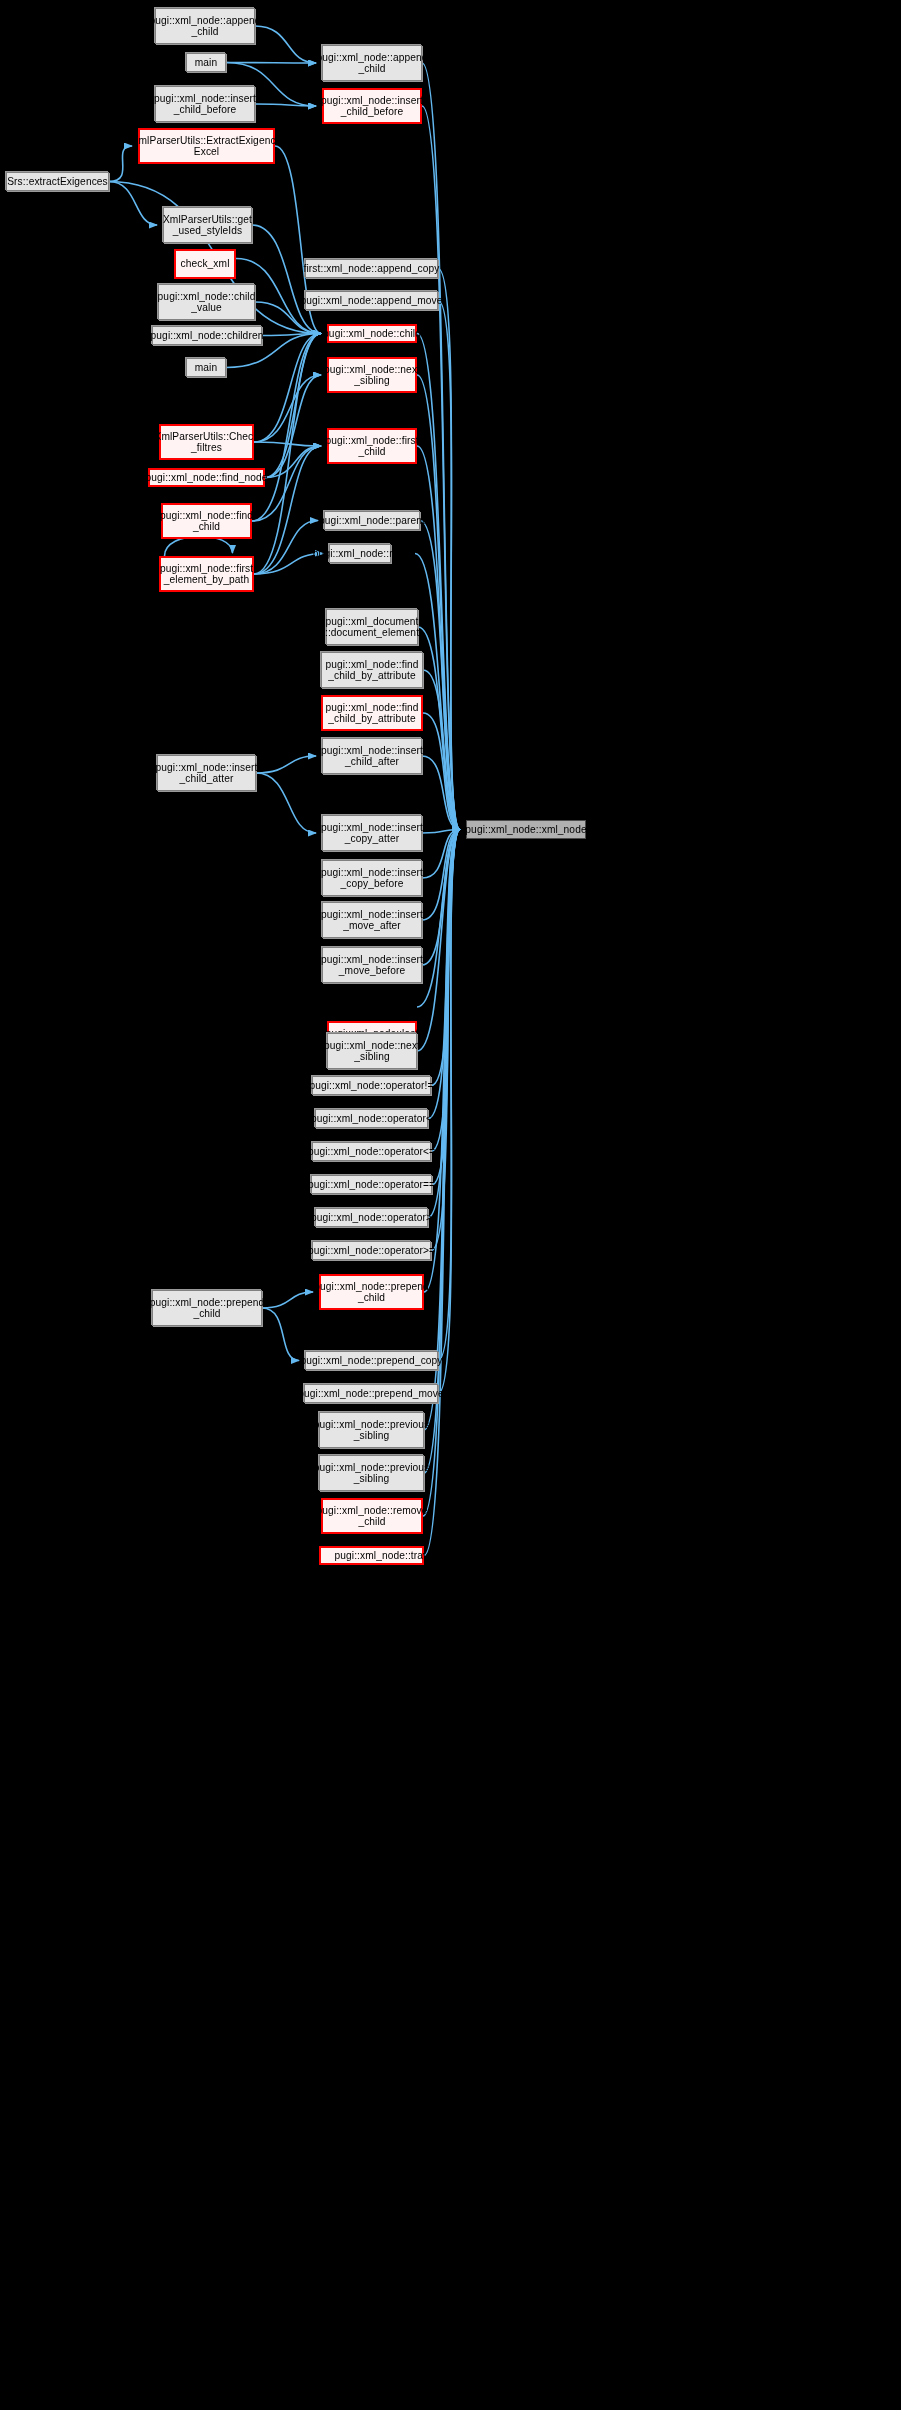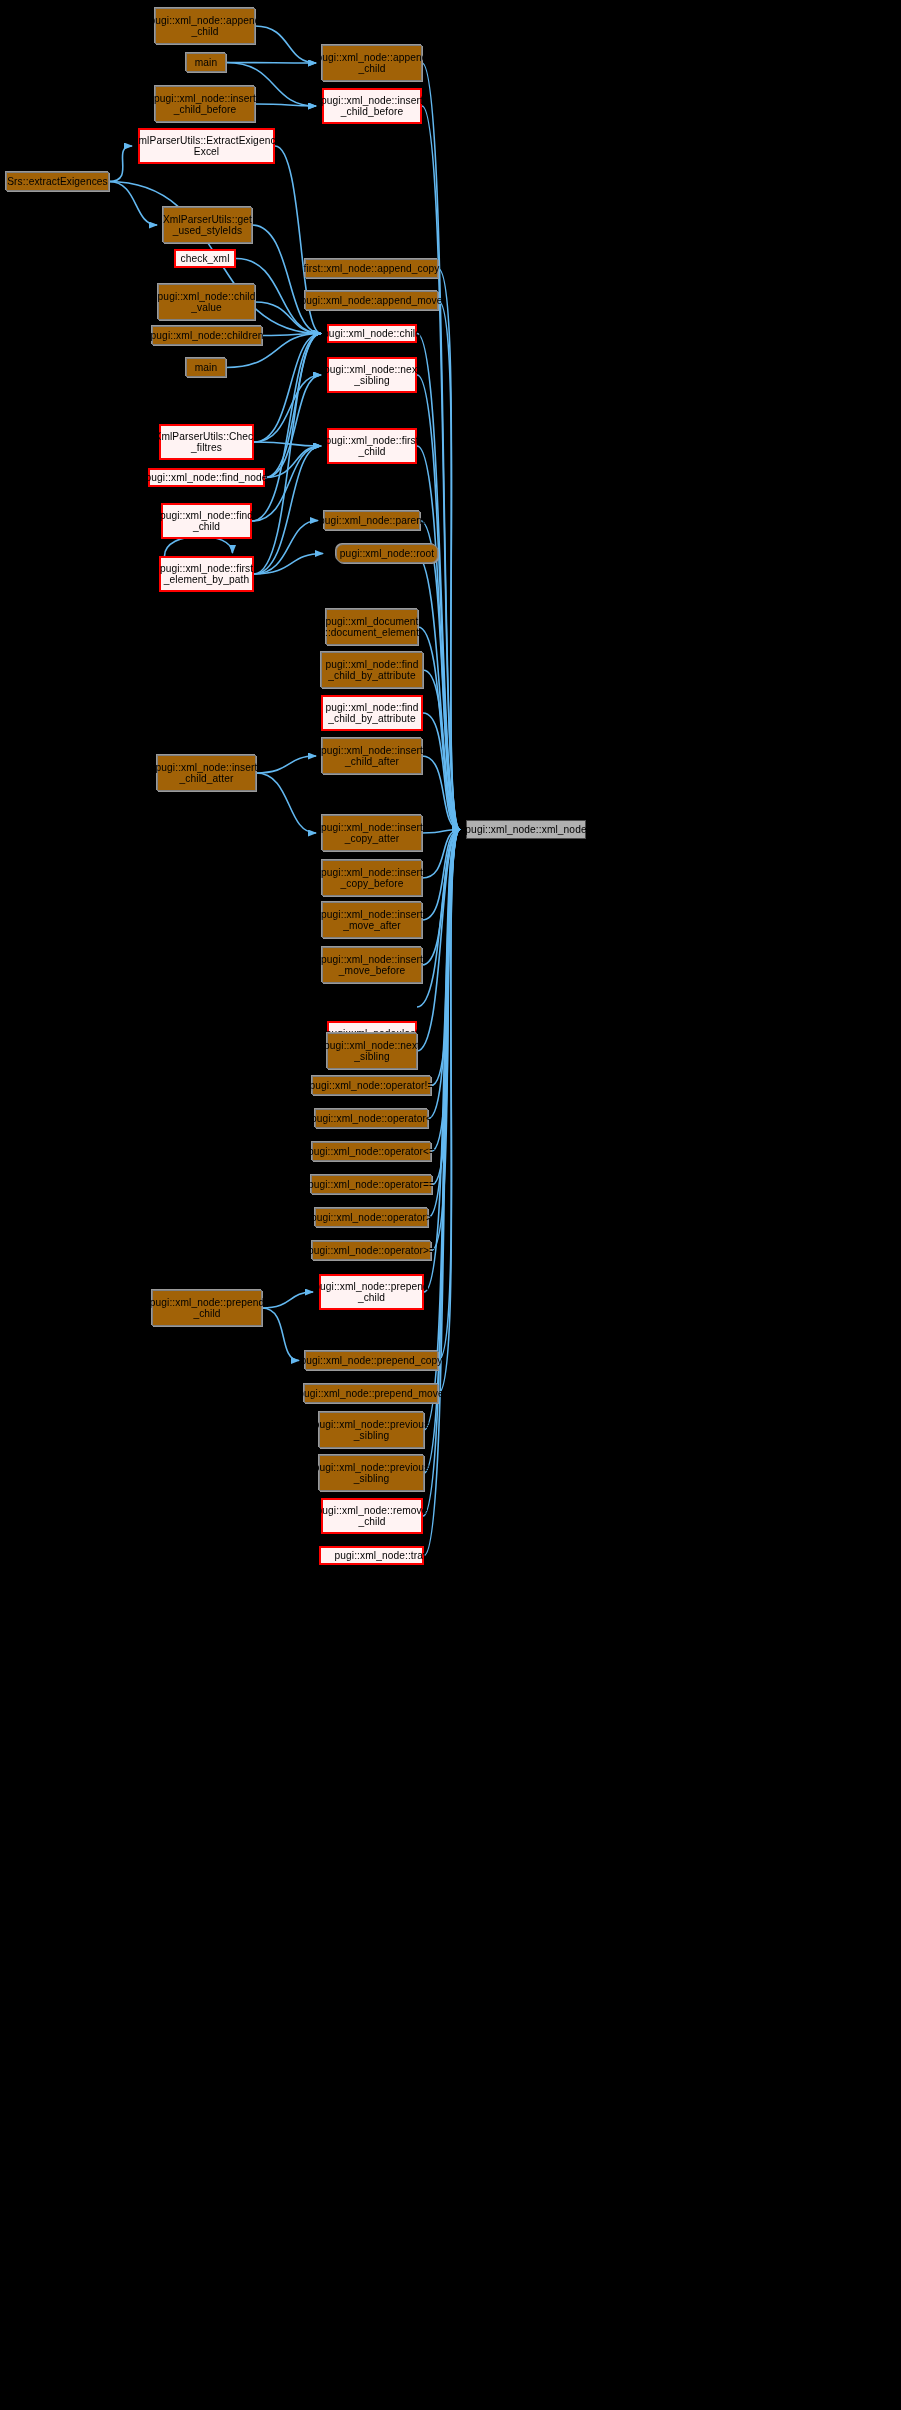--- a/index.html
+++ b/index.html
@@ -2,21 +2,21 @@
 <html><head>
 <meta charset="utf-8">
 <style>
   html,body{margin:0;padding:0;background:#000;}
   #stage{position:relative;width:901px;height:2410px;background:#000;overflow:hidden;
          font-family:"Liberation Sans","DejaVu Sans",sans-serif;}
   #edges{position:absolute;left:0;top:0;width:901px;height:2410px;pointer-events:none;}
   .node{position:absolute;box-sizing:border-box;display:flex;align-items:center;
         justify-content:center;text-align:center;line-height:1.08;
         font-size:10.2px;color:#000;letter-spacing:0.1px;white-space:pre-line;}
-  .node.plain{background:#a16207;border:1px solid #808080;
+  .node.plain{background:#e5e5e5;border:1px solid #808080;
               box-shadow:1px 1px 0 #9a9a9a, -1px -1px 0 #9a9a9a;}
   .node.hot{background:#fff3f3;border:2px solid #ff0000;}
   .node.target{background:#b0b0b0;border:1px solid #4d4d4d;}
 </style>
 </head>
 <body>
 
 <div id="stage">
   <svg id="edges" viewBox="0 0 901 2410" xmlns="http://www.w3.org/2000/svg">
     <defs>
@@ -93,21 +93,21 @@
       <div class="node plain" style="left: 155px; top: 8px; width: 100px; height: 36px;">pugi::xml_node::append
 _child</div>
       <div class="node plain" style="left: 186px; top: 53px; width: 40px; height: 19px;">main</div>
       <div class="node plain" style="left: 155px; top: 86px; width: 100px; height: 36px;">pugi::xml_node::insert
 _child_before</div>
       <div class="node hot" style="left: 138px; top: 128px; width: 137px; height: 36px;">XmlParserUtils::ExtractExigence
 Excel</div>
       <div class="node plain" style="left: 6px; top: 172px; width: 103px; height: 19px;">Srs::extractExigences</div>
       <div class="node plain" style="left: 163px; top: 207px; width: 89px; height: 36px;">XmlParserUtils::get
 _used_styleIds</div>
-      <div class="node hot" style="left: 174px; top: 249px; width: 62px; height: 19px;">check_xml</div>
+      <div class="node hot" style="left: 174px; top: 249px; width: 62px; height: 30px;">check_xml</div>
       <div class="node plain" style="left: 158px; top: 284px; width: 97px; height: 36px;">pugi::xml_node::child
 _value</div>
       <div class="node plain" style="left: 152px; top: 326px; width: 110px; height: 19px;">pugi::xml_node::children</div>
       <div class="node plain" style="left: 186px; top: 358px; width: 40px; height: 19px;">main</div>
       <div class="node hot" style="left: 159px; top: 424px; width: 95px; height: 36px;">XmlParserUtils::Check
 _filtres</div>
       <div class="node hot" style="left: 148px; top: 468px; width: 117px; height: 19px;">pugi::xml_node::find_node</div>
       <div class="node hot" style="left: 161px; top: 503px; width: 91px; height: 36px;">pugi::xml_node::find
 _child</div>
       <div class="node hot" style="left: 159px; top: 556px; width: 95px; height: 36px;">pugi::xml_node::first
@@ -121,21 +121,21 @@
       <div class="node hot" style="left: 322px; top: 88px; width: 100px; height: 36px;">pugi::xml_node::insert
 _child_before</div>
       <div class="node plain" style="left: 305px; top: 259px; width: 133px; height: 19px;">first::xml_node::append_copy</div>
       <div class="node plain" style="left: 305px; top: 291px; width: 133px; height: 19px;">pugi::xml_node::append_move</div>
       <div class="node hot" style="left: 327px; top: 324px; width: 90px; height: 19px;">pugi::xml_node::child</div>
       <div class="node hot" style="left: 327px; top: 357px; width: 90px; height: 36px;">pugi::xml_node::next
 _sibling</div>
       <div class="node hot" style="left: 327px; top: 428px; width: 90px; height: 36px;">pugi::xml_node::first
 _child</div>
       <div class="node plain" style="left: 324px; top: 511px; width: 96px; height: 19px;">pugi::xml_node::parent</div>
-      <div class="node plain" style="left: 336px; top: 544px; width: 102px; height: 19px; border-radius: 7px;">pugi::xml_node::root</div>
+      <div class="node plain" style="left: 329px; top: 544px; width: 62px; height: 19px;">pugi::xml_node::root</div>
       <div class="node plain" style="left: 326px; top: 609px; width: 92px; height: 36px;">pugi::xml_document
 ::document_element</div>
       <div class="node plain" style="left: 321px; top: 652px; width: 102px; height: 36px;">pugi::xml_node::find
 _child_by_attribute</div>
       <div class="node hot" style="left: 321px; top: 695px; width: 102px; height: 36px;">pugi::xml_node::find
 _child_by_attribute</div>
       <div class="node plain" style="left: 322px; top: 738px; width: 100px; height: 36px;">pugi::xml_node::insert
 _child_after</div>
       <div class="node plain" style="left: 322px; top: 815px; width: 100px; height: 36px;">pugi::xml_node::insert
 _copy_atter</div>

